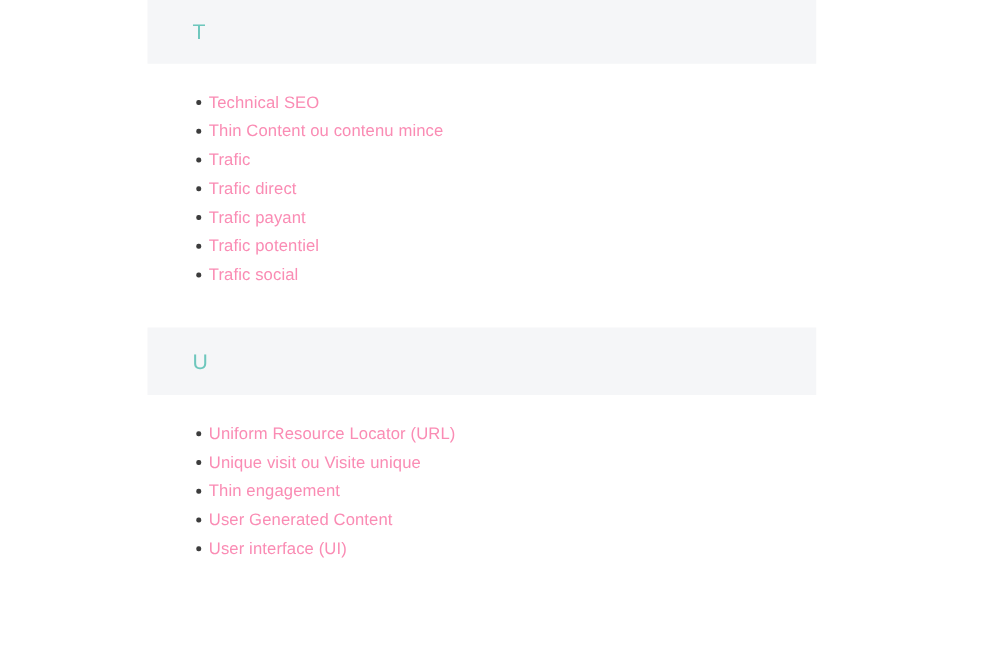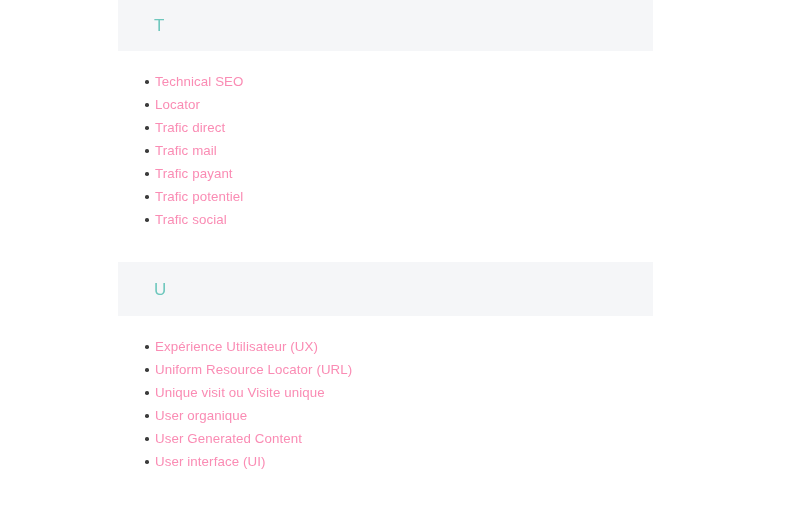--- a/index.html
+++ b/index.html
@@ -67,20 +67,21 @@
   .term-list.list-u {
     padding-top: 19px;
   }
 
   .term-item {
     position: relative;
     padding-left: 155px;
     height: 23px;
     line-height: 23px;
     font-size: 13.3px;
+    margin-left: 12px;
   }
 
   .term-item::before {
     content: "";
     position: absolute;
     left: 145px;
     top: 10px;
     width: 3.5px;
     height: 3.5px;
     border-radius: 50%;
@@ -108,27 +109,27 @@
   <section class="letter-section">
     <div class="letter-band band-t">
       <span class="letter-heading">T</span>
     </div>
 
     <ul class="term-list list-t">
       <li class="term-item">
         <a class="term-link" href="#">Technical SEO</a>
       </li>
       <li class="term-item">
-        <a class="term-link" href="#">Locator</a>
+        <a class="term-link" href="#">Thin Content ou contenu mince</a>
+      </li>
+      <li class="term-item">
+        <a class="term-link" href="#">Trafic</a>
       </li>
       <li class="term-item">
         <a class="term-link" href="#">Trafic direct</a>
-      </li>
-      <li class="term-item">
-        <a class="term-link" href="#">Trafic mail</a>
       </li>
       <li class="term-item">
         <a class="term-link" href="#">Trafic payant</a>
       </li>
       <li class="term-item">
         <a class="term-link" href="#">Trafic potentiel</a>
       </li>
       <li class="term-item">
         <a class="term-link" href="#">Trafic social</a>
       </li>
@@ -137,30 +138,27 @@
 
   <div class="section-gap"></div>
 
   <section class="letter-section">
     <div class="letter-band band-u">
       <span class="letter-heading">U</span>
     </div>
 
     <ul class="term-list list-u">
       <li class="term-item">
-        <a class="term-link" href="#">Expérience Utilisateur (UX)</a>
-      </li>
-      <li class="term-item">
         <a class="term-link" href="#">Uniform Resource Locator (URL)</a>
       </li>
       <li class="term-item">
         <a class="term-link" href="#">Unique visit ou Visite unique</a>
       </li>
       <li class="term-item">
-        <a class="term-link" href="#">User organique</a>
+        <a class="term-link" href="#">Thin engagement</a>
       </li>
       <li class="term-item">
         <a class="term-link" href="#">User Generated Content</a>
       </li>
       <li class="term-item">
         <a class="term-link" href="#">User interface (UI)</a>
       </li>
     </ul>
   </section>
 

